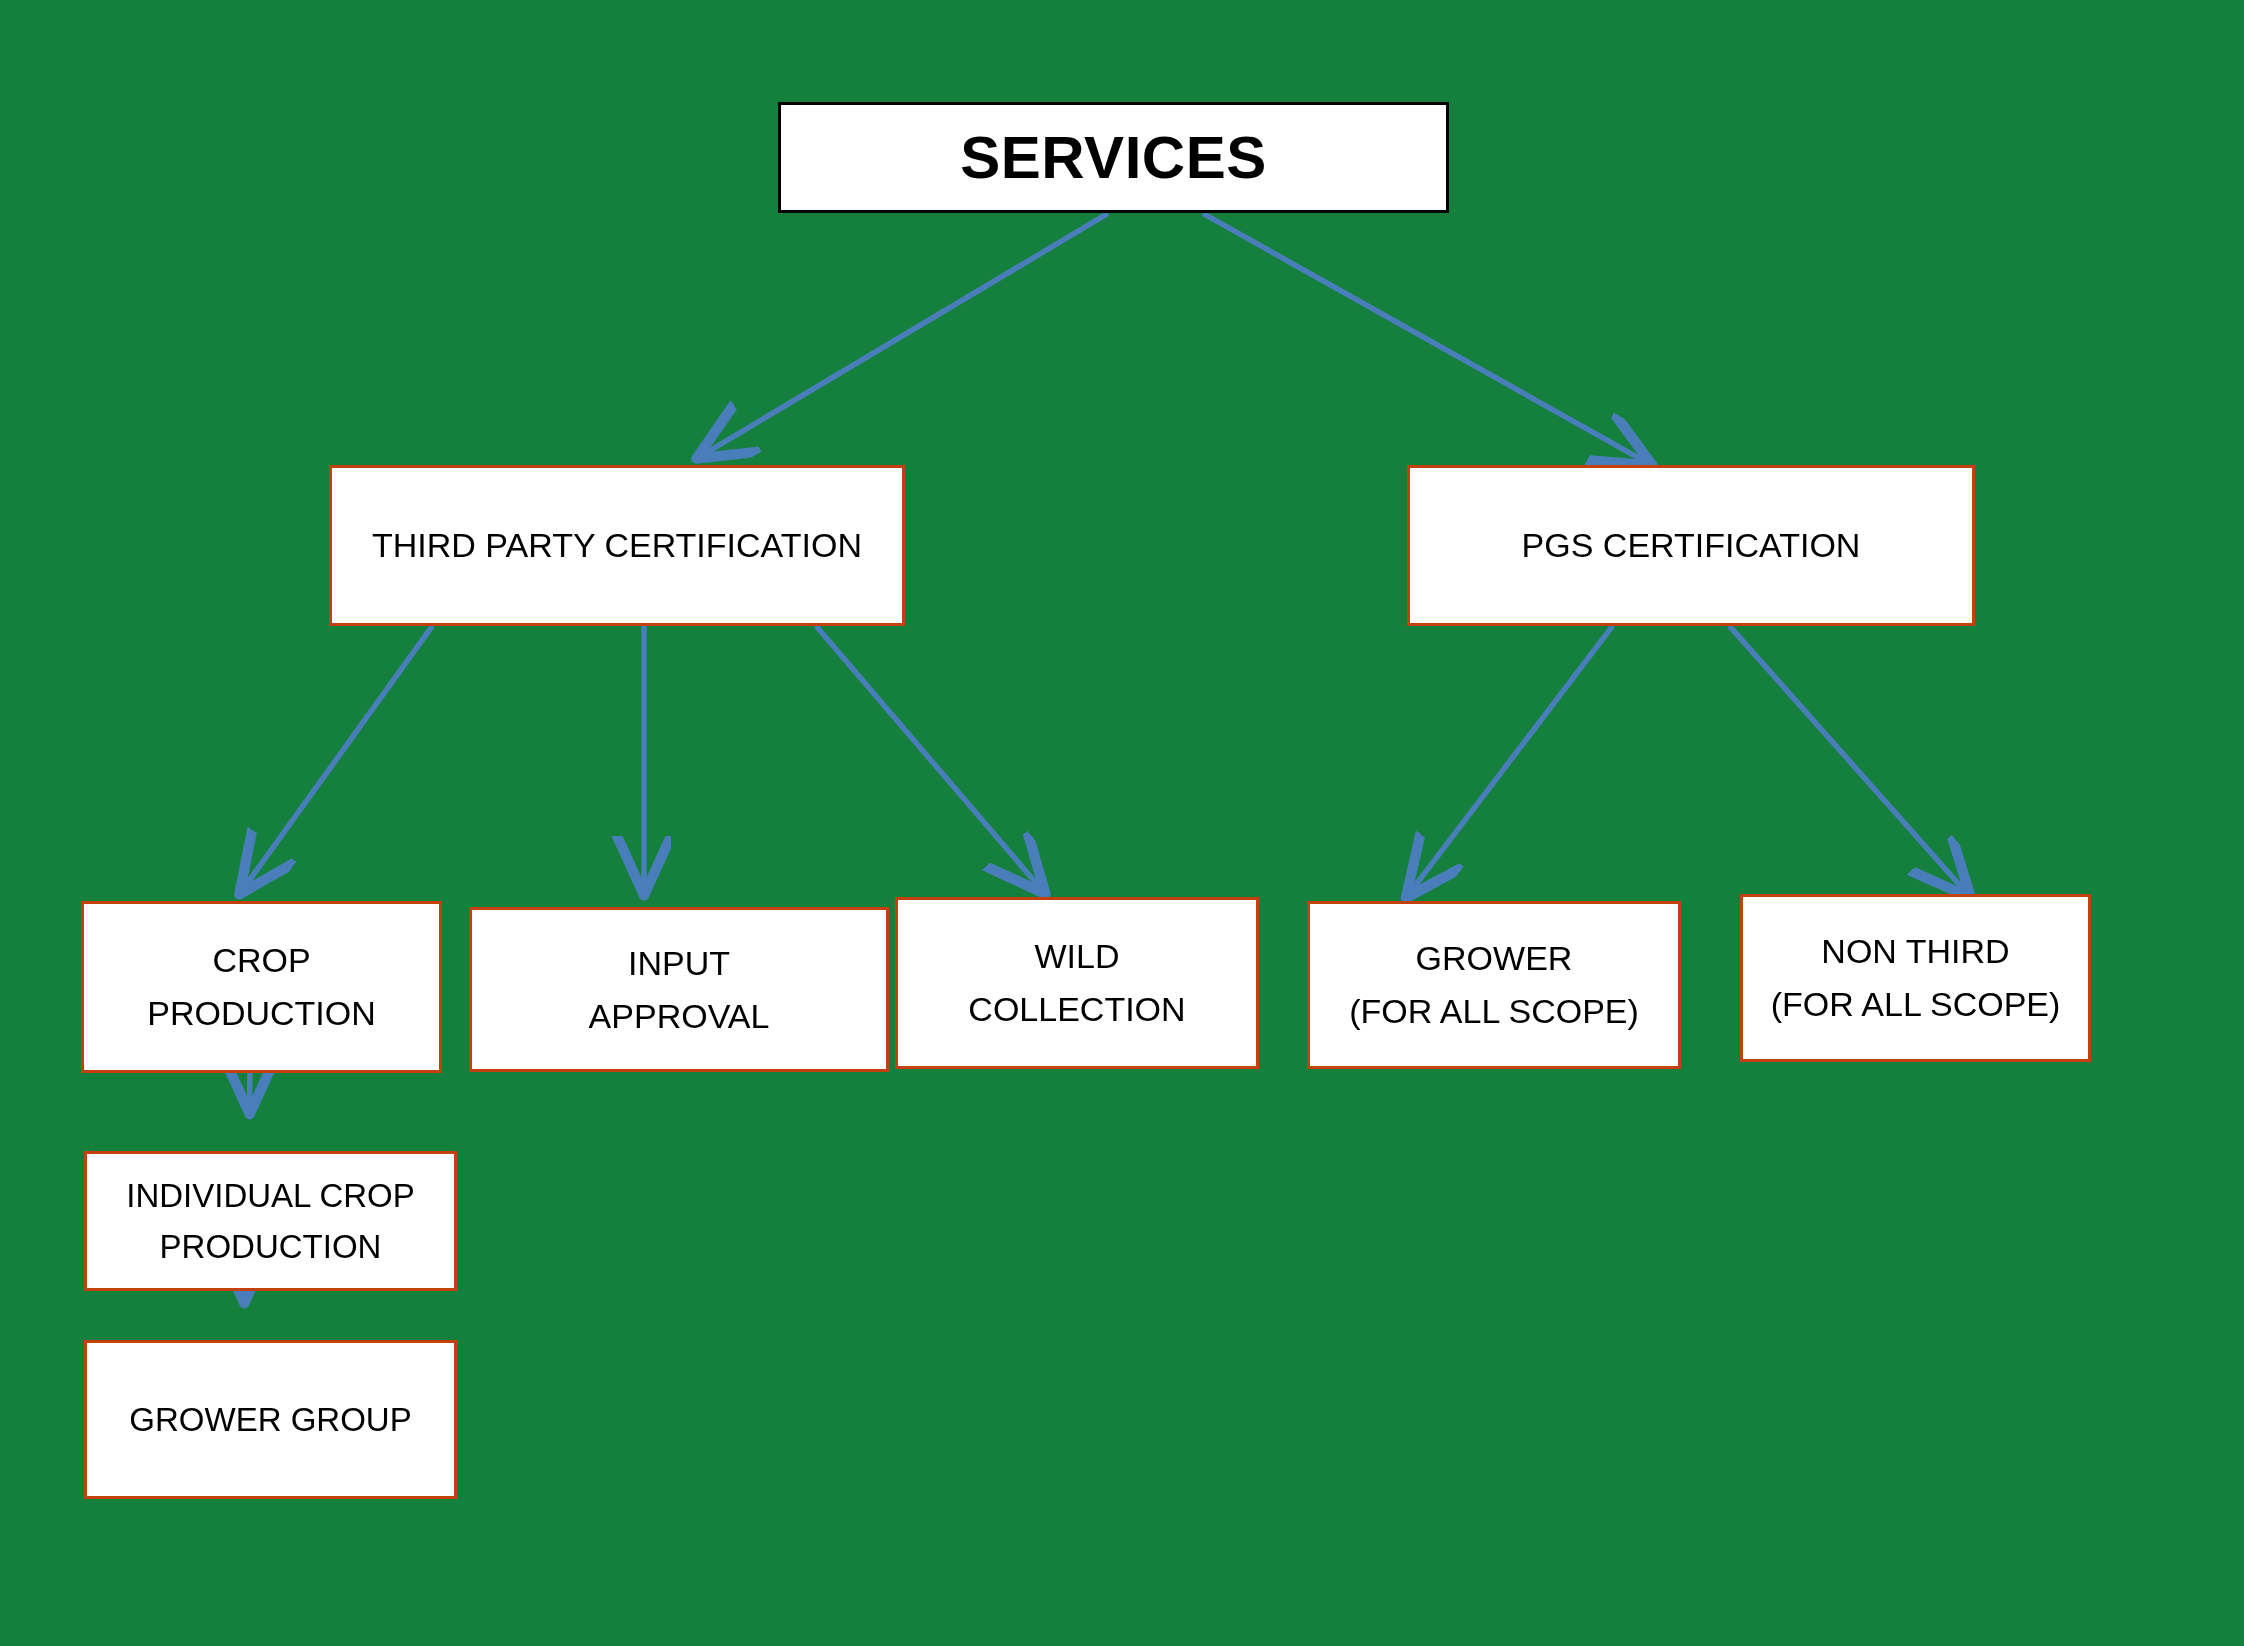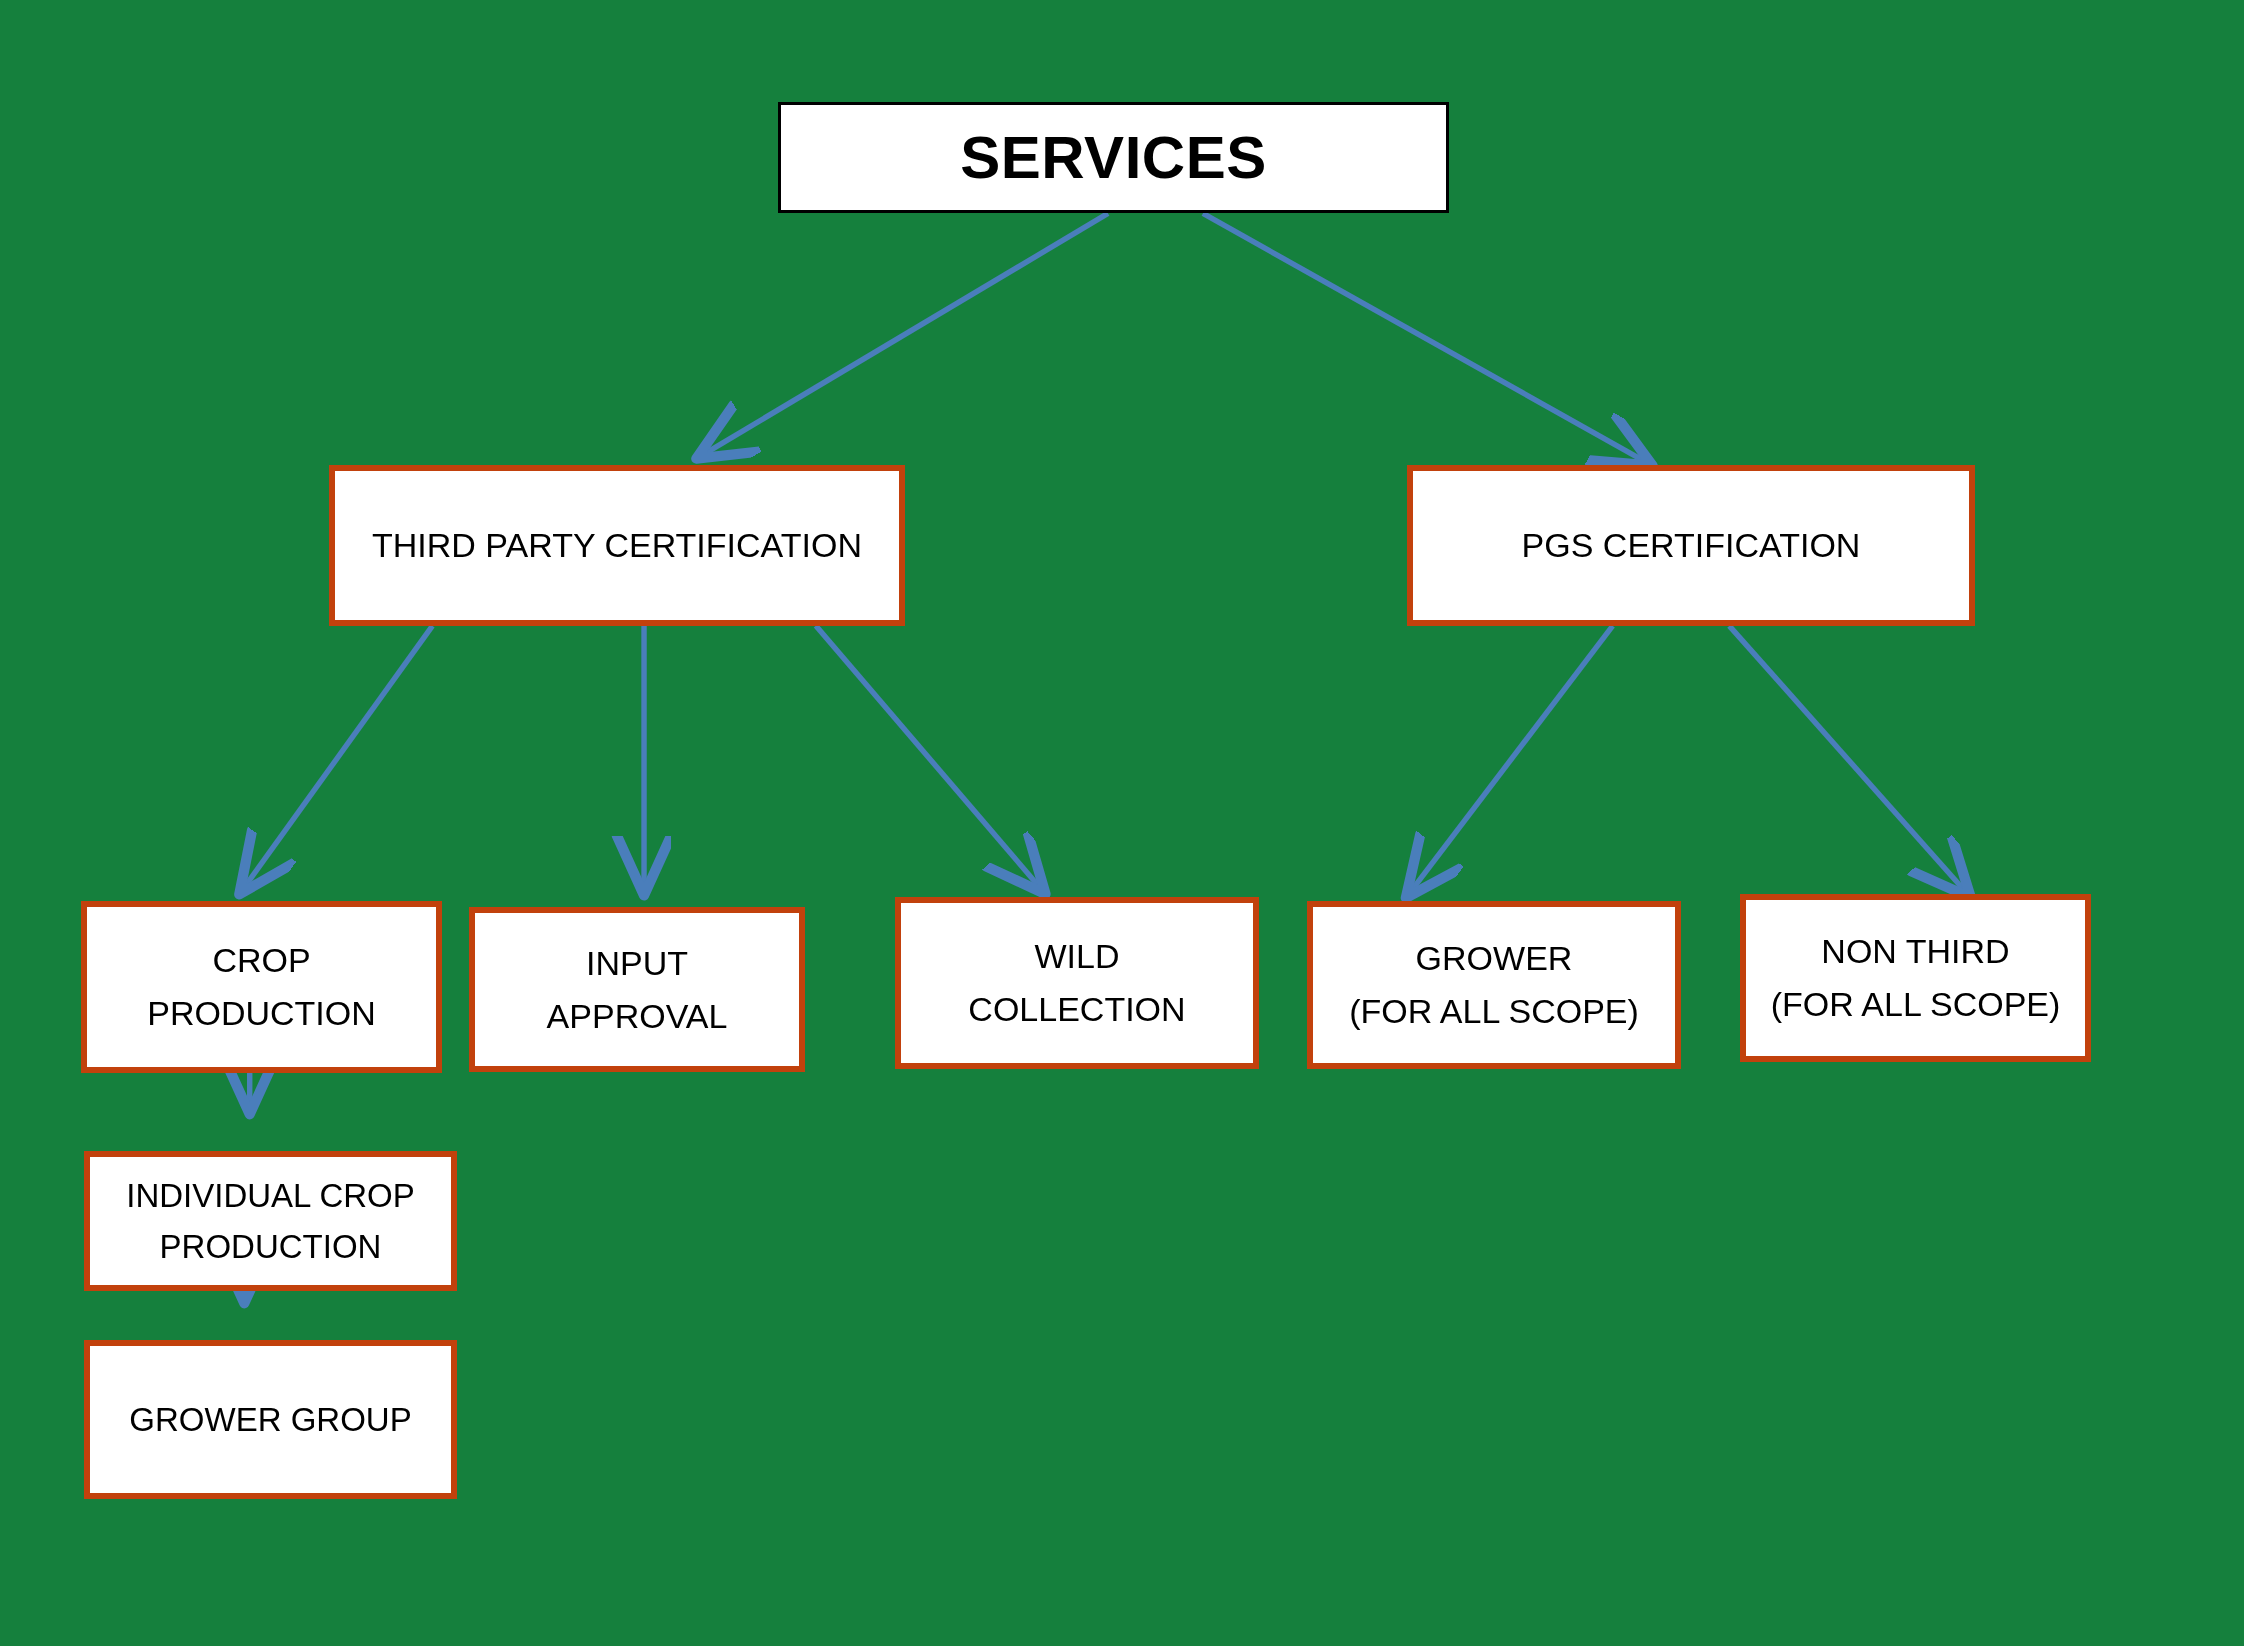--- a/index.html
+++ b/index.html
@@ -42,21 +42,21 @@
   }
   
   .node-root {
     border: 3.6px solid #000000;
     font-size: 60px;
     font-weight: bold;
     letter-spacing: 0.5px;
   }
   
   .node-orange {
-    border: 6px solid #c2410c;
+    border: 3px solid #c2410c;
     font-size: 34px;
     font-weight: normal;
   }
   .node-small {
     font-size: 33px;
     margin-top: 40px;
   }
 </style>
 </head>
 <body>
@@ -99,21 +99,21 @@
 
   <div class="node node-orange" style="left:1361px; top:465px; width:568px; height:161px;margin-left:46px;">
     <span class="label">PGS CERTIFICATION</span>
   </div>
 
   <div class="node node-orange" style="left:81px; top:901px; width:361px; height:172px;">
     <span class="label">CROP
 PRODUCTION</span>
   </div>
 
-  <div class="node node-orange" style="left:469px; top:907px; width:336px; height:165px;">
+  <div class="node node-orange" style="left:469px; top:907px; width:420px; height:165px;">
     <span class="label">INPUT
 APPROVAL</span>
   </div>
 
   <div class="node node-orange" style="left:863px; top:897px; width:364px; height:172px;margin-left:32px;">
     <span class="label">WILD
 COLLECTION</span>
   </div>
 
   <div class="node node-orange" style="left:1307px; top:901px; width:374px; height:168px;">

